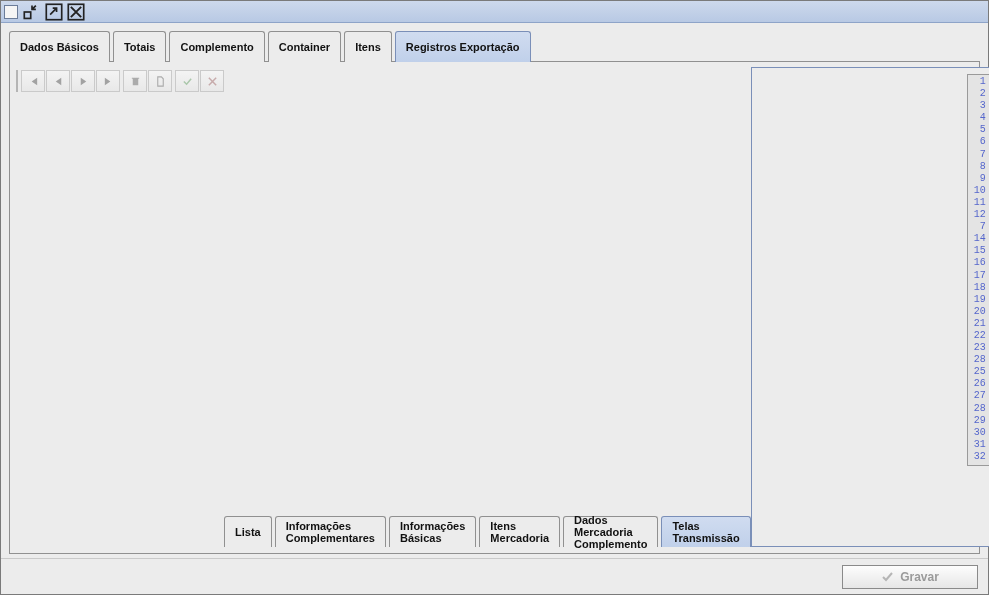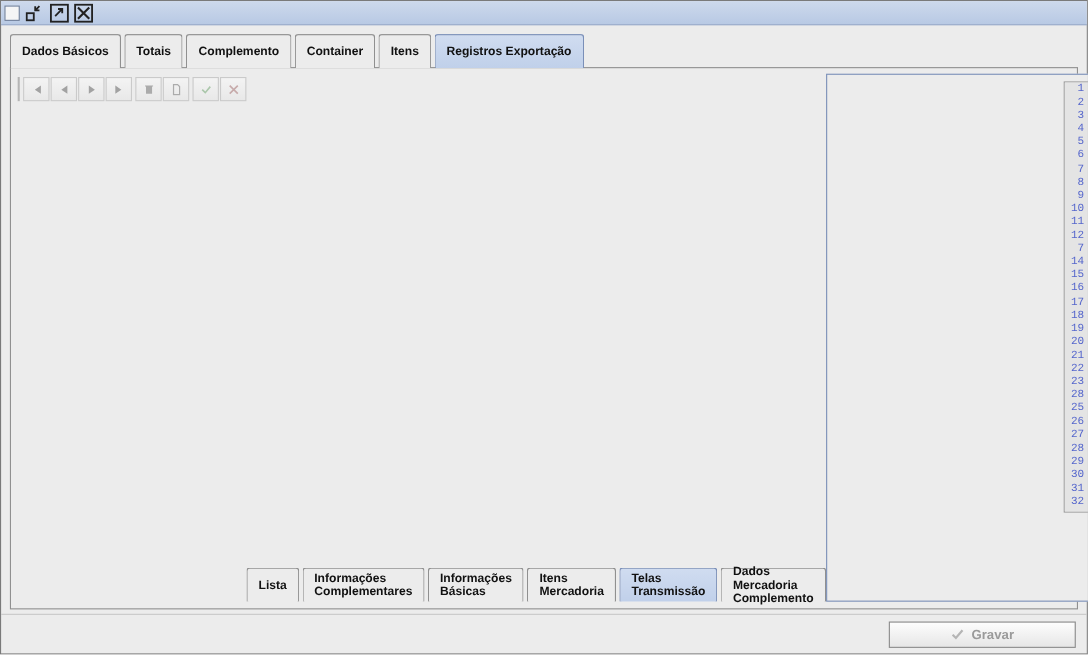--- a/index.html
+++ b/index.html
@@ -159,21 +159,21 @@
 .footer {
   height: 36px;
   border-top: 1px solid #c9c9c9;
   display: flex;
   align-items: center;
   justify-content: flex-end;
   padding: 0 10px;
   gap: 6px;
 }
 .footer-btn {
-  width: 170px;
+  width: 136px;
   height: 24px;
   border: 1px solid #8a8a8a;
   background: linear-gradient(to bottom, #fdfdfd, #e6e6e6);
   display: flex;
   align-items: center;
   justify-content: center;
   gap: 5px;
   font-weight: bold;
   font-size: 12px;
   cursor: pointer;
@@ -271,22 +271,22 @@
               </svg>
             </div>
         </div>
       </div>
 
       <div class="tabrow">
         <div class="tab subtab">Lista</div>
         <div class="tab subtab">Informações Complementares</div>
         <div class="tab subtab">Informações Básicas</div>
         <div class="tab subtab">Itens Mercadoria</div>
+        <div class="tab subtab">Dados Mercadoria Complemento</div>
         <div class="tab subtab active-sub">Telas Transmissão</div>
-        <div class="tab subtab">Dados Mercadoria Complemento</div>
       </div>
 
       <div class="subpanel">
         <div class="left-spacer"></div>
         <div class="editor-area">
           <div class="gutter" id="gutter">
               <span class="ln">1</span>
               <span class="ln">2</span>
               <span class="ln">3</span>
               <span class="ln">4</span>

